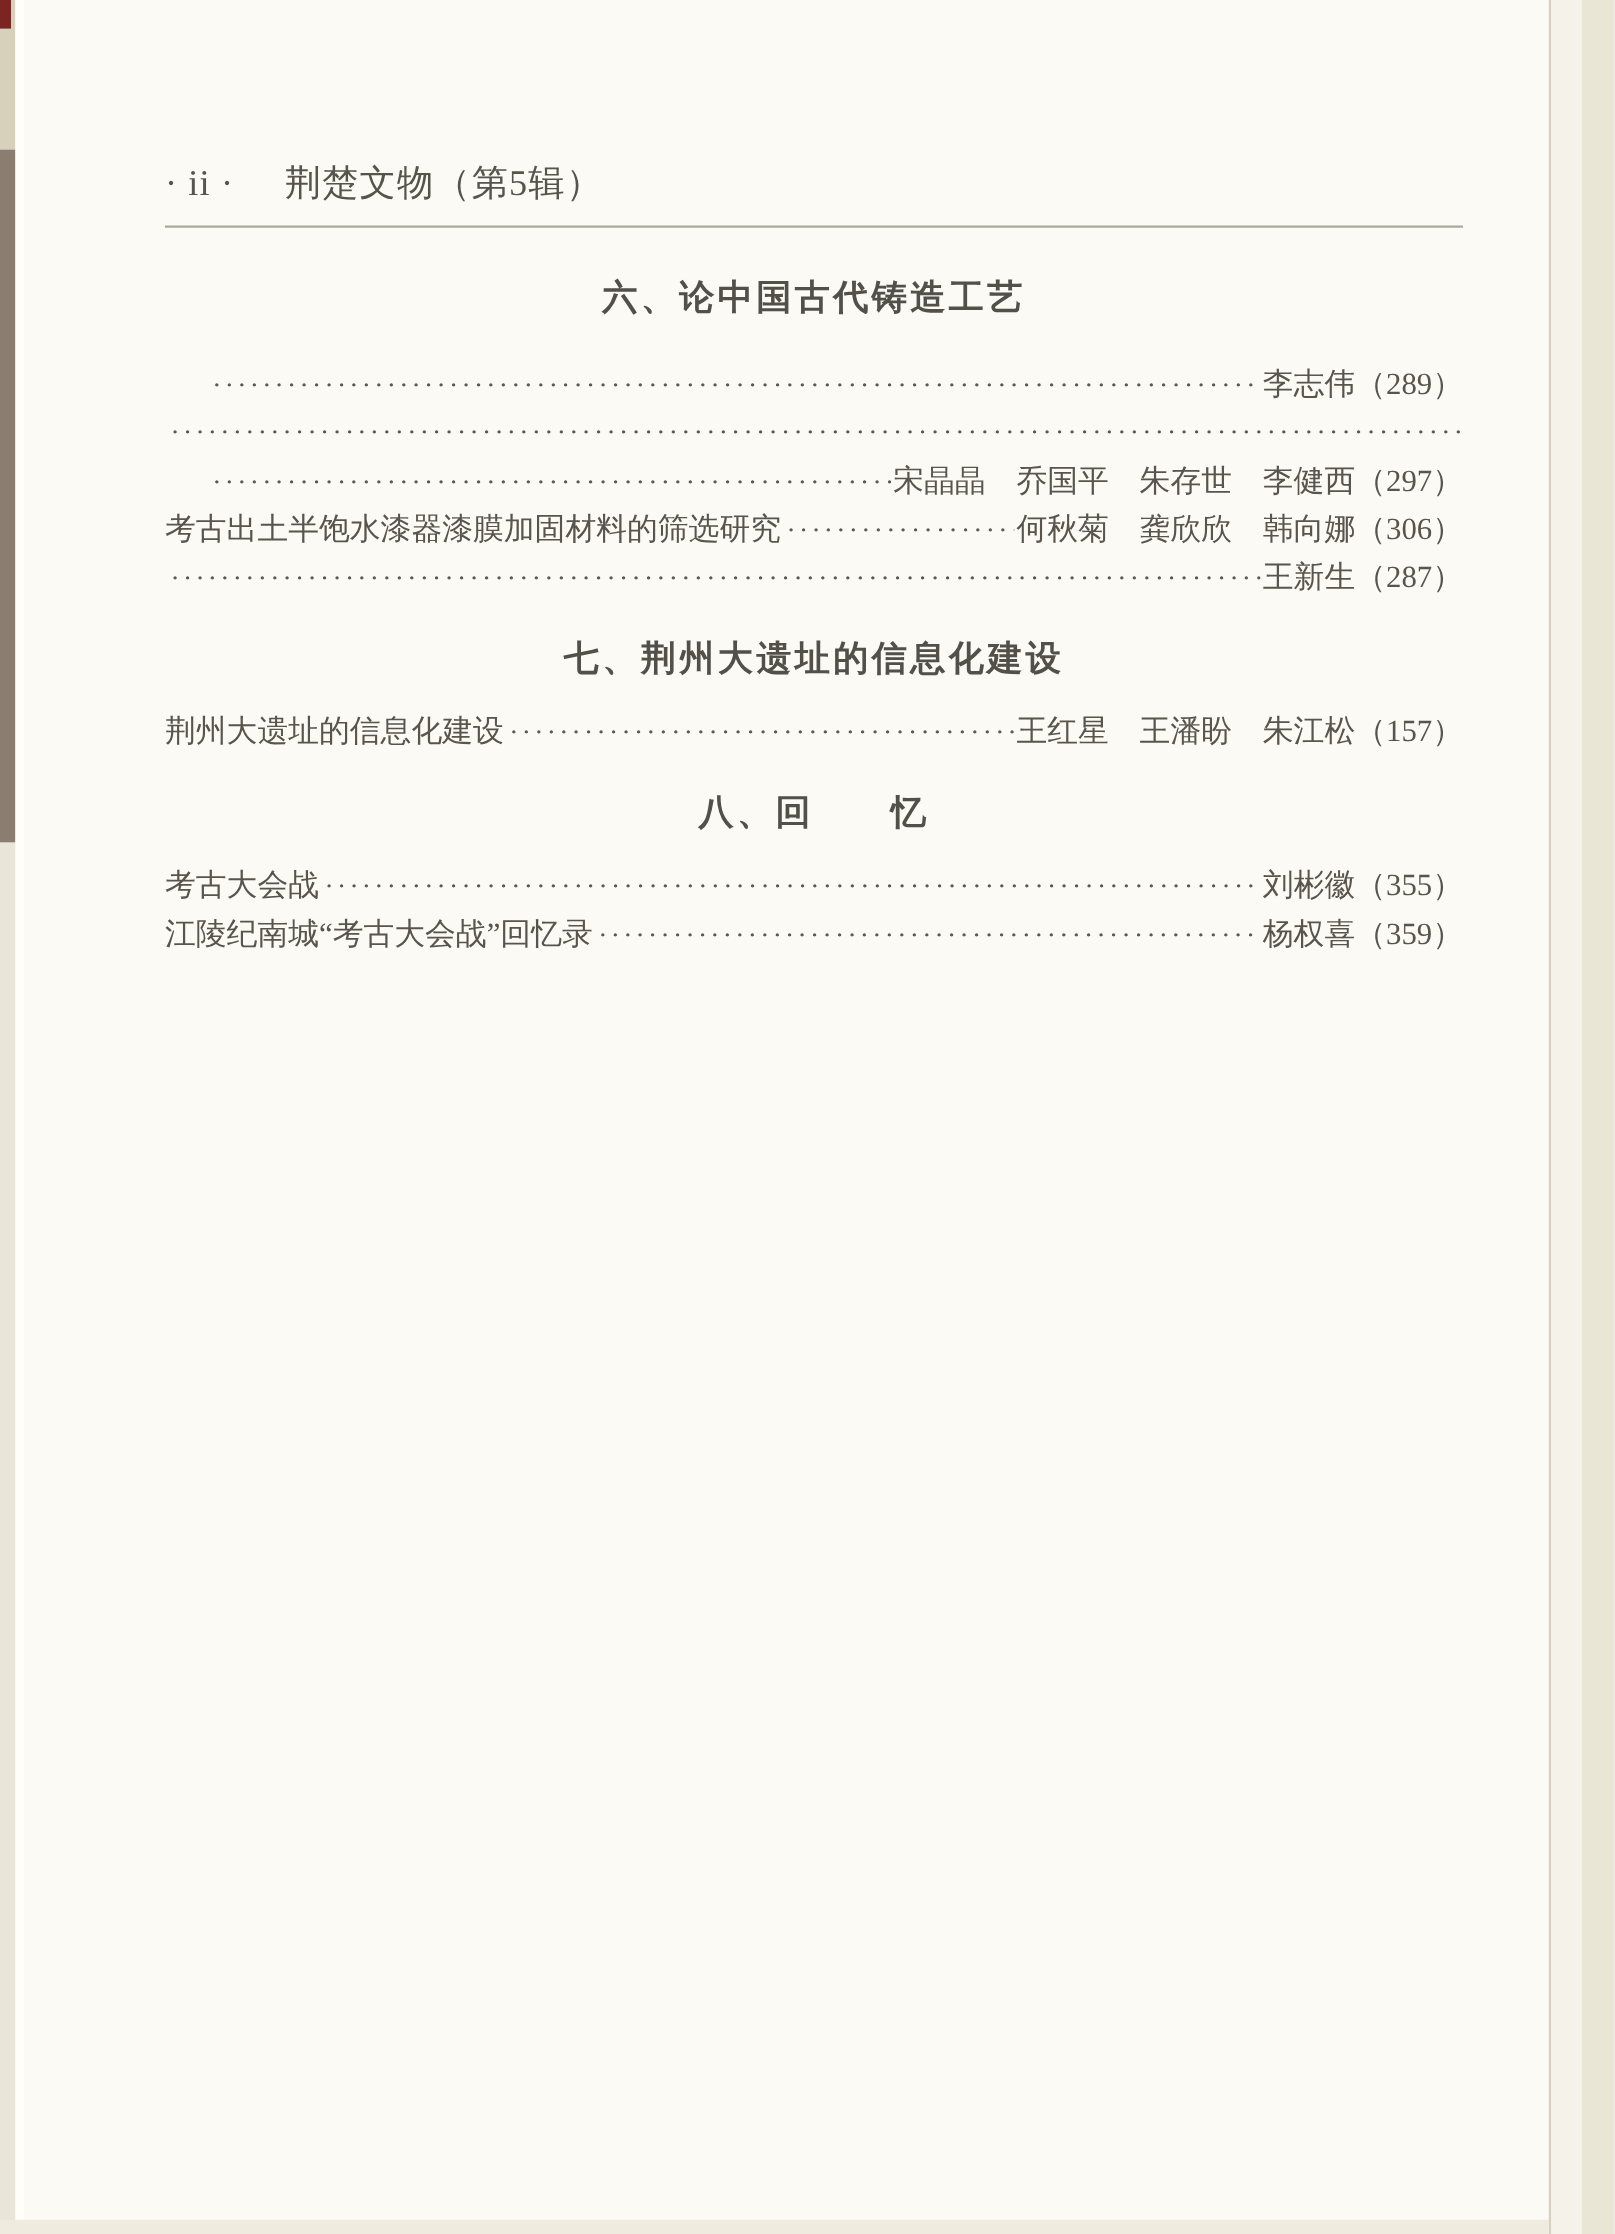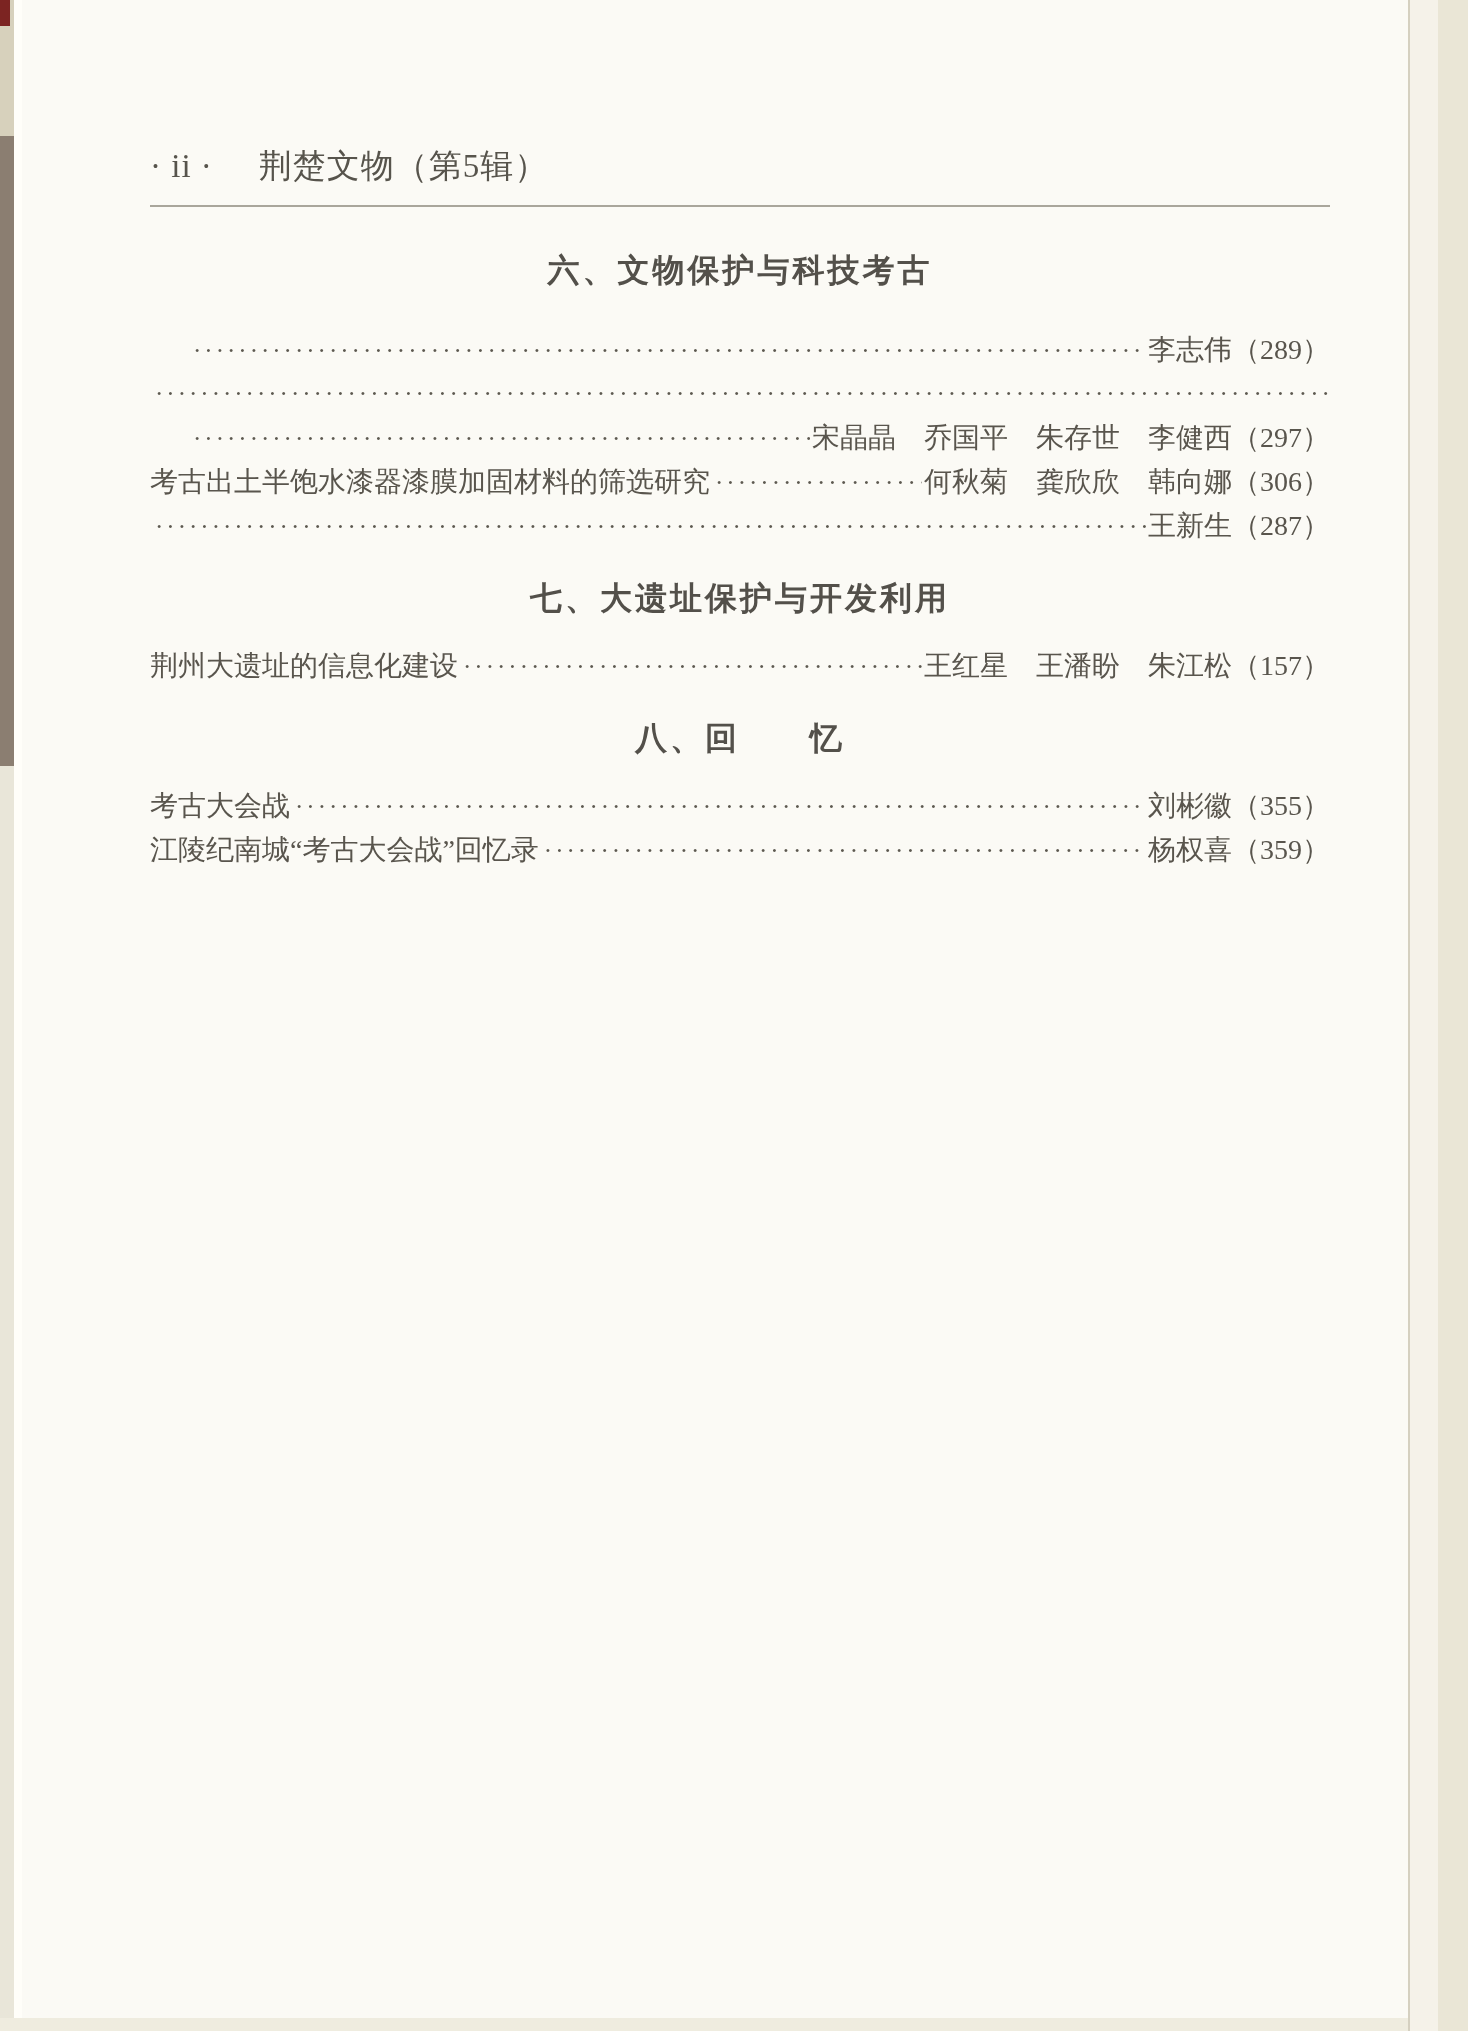--- a/index.html
+++ b/index.html
@@ -80,21 +80,21 @@
 <div class="content">
 
   <div class="header-row">
     <span class="page-marker">· ii ·</span>
     <span class="book-title">荆楚文物（第5辑）</span>
   </div>
   <div class="rule"></div>
 
   <div class="toc">
 
-    <div class="section-heading sec-first">六、文物保护与科技考古</div>
+    <div class="section-heading sec-first">六、论中国古代铸造工艺</div>
 
     <div class="toc-row">
       <span class="leader indent">································································································································································</span>
       <span class="authors">李志伟（289）</span>
     </div>
 
     <div class="toc-row">
       <span class="leader">································································································································································</span>
     </div>
     <div class="toc-row">
@@ -106,21 +106,21 @@
       <span class="toc-title">考古出土半饱水漆器漆膜加固材料的筛选研究</span>
       <span class="leader">································································································································································</span>
       <span class="authors">何秋菊　龚欣欣　韩向娜（306）</span>
     </div>
 
     <div class="toc-row">
       <span class="leader">································································································································································</span>
       <span class="authors">王新生（287）</span>
     </div>
 
-    <div class="section-heading sec-later">七、大遗址保护与开发利用</div>
+    <div class="section-heading sec-later">七、荆州大遗址的信息化建设</div>
 
     <div class="toc-row">
       <span class="toc-title">荆州大遗址的信息化建设</span>
       <span class="leader">································································································································································</span>
       <span class="authors">王红星　王潘盼　朱江松（157）</span>
     </div>
 
     <div class="section-heading sec-later">八、回　　忆</div>
 
     <div class="toc-row">

